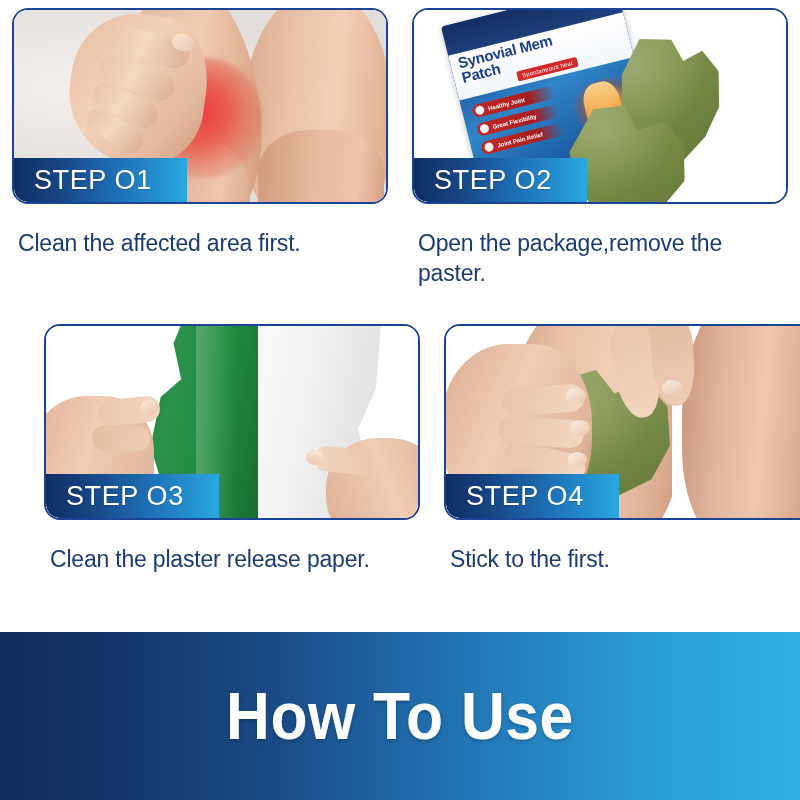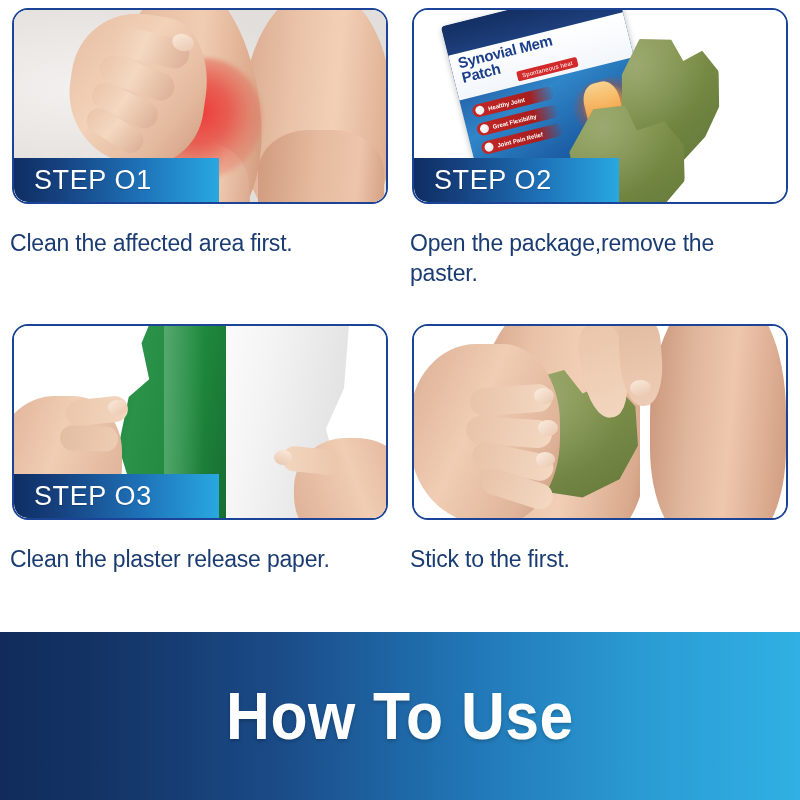--- a/index.html
+++ b/index.html
@@ -25,21 +25,21 @@
     height: 632px;
   }
   .step-block {
     position: absolute;
     width: 390px;
     height: 316px;
   }
   .step-block.col-left  { left: 0px; }
   .step-block.col-right { left: 400px; }
   .step-block.row-top    { top: 0px; }
-  .step-block.row-bottom { top: 316px; }
+  .step-block.row-bottom { top: 316px; margin-left: 32px; }
 
   
   .card {
     position: absolute;
     left: 12px;
     top: 8px;
     width: 376px;
     height: 196px;
     border: 2px solid #1B4496;
     border-radius: 16px;
@@ -52,41 +52,41 @@
     inset: 0;
     overflow: hidden;
   }
 
   
   .step-banner {
     position: absolute;
     left: 0px;
     bottom: 0px;
     height: 44px;
-    width: 205px;
+    width: 173px;
     background: linear-gradient(90deg, #0E2E63 0%, #16417F 22%, #1E72B8 62%, #29A8E0 100%);
     border-bottom-left-radius: 14px;
     display: flex;
     align-items: center;
     z-index: 5;
   }
   .step-banner-text {
     color: #ffffff;
     font-size: 27px;
     letter-spacing: 0.6px;
     padding-left: 20px;
     font-weight: 400;
     white-space: nowrap;
     text-shadow: 0 1px 1px rgba(0,0,0,0.18);
   }
 
   
   .caption {
     position: absolute;
-    left: 10px;
+    left: 18px;
     top: 228px;
     width: 368px;
     color: #1A3C72;
     font-size: 23px;
     line-height: 1.32;
     font-weight: 500;
     letter-spacing: -0.2px;
   }
 
   
@@ -495,20 +495,23 @@
         <div class="p4-tn2"></div>
         <div class="p4-hand"></div>
         <div class="p4-finger p4-fa"></div>
         <div class="p4-finger p4-fb"></div>
         <div class="p4-finger p4-fc"></div>
         <div class="p4-finger p4-fd"></div>
         <div class="p4-nail p4-na"></div>
         <div class="p4-nail p4-nb"></div>
         <div class="p4-nail p4-nc"></div>
       </div>
+      <div class="step-banner">
+        <div class="step-banner-text">STEP O4</div>
+      </div>
     </div>
     <div class="caption">Stick to the first.</div>
   </div>
 
 </div>
 
 <div class="bottom-banner">
   <div class="bottom-title">How To Use</div>
 </div>
 

